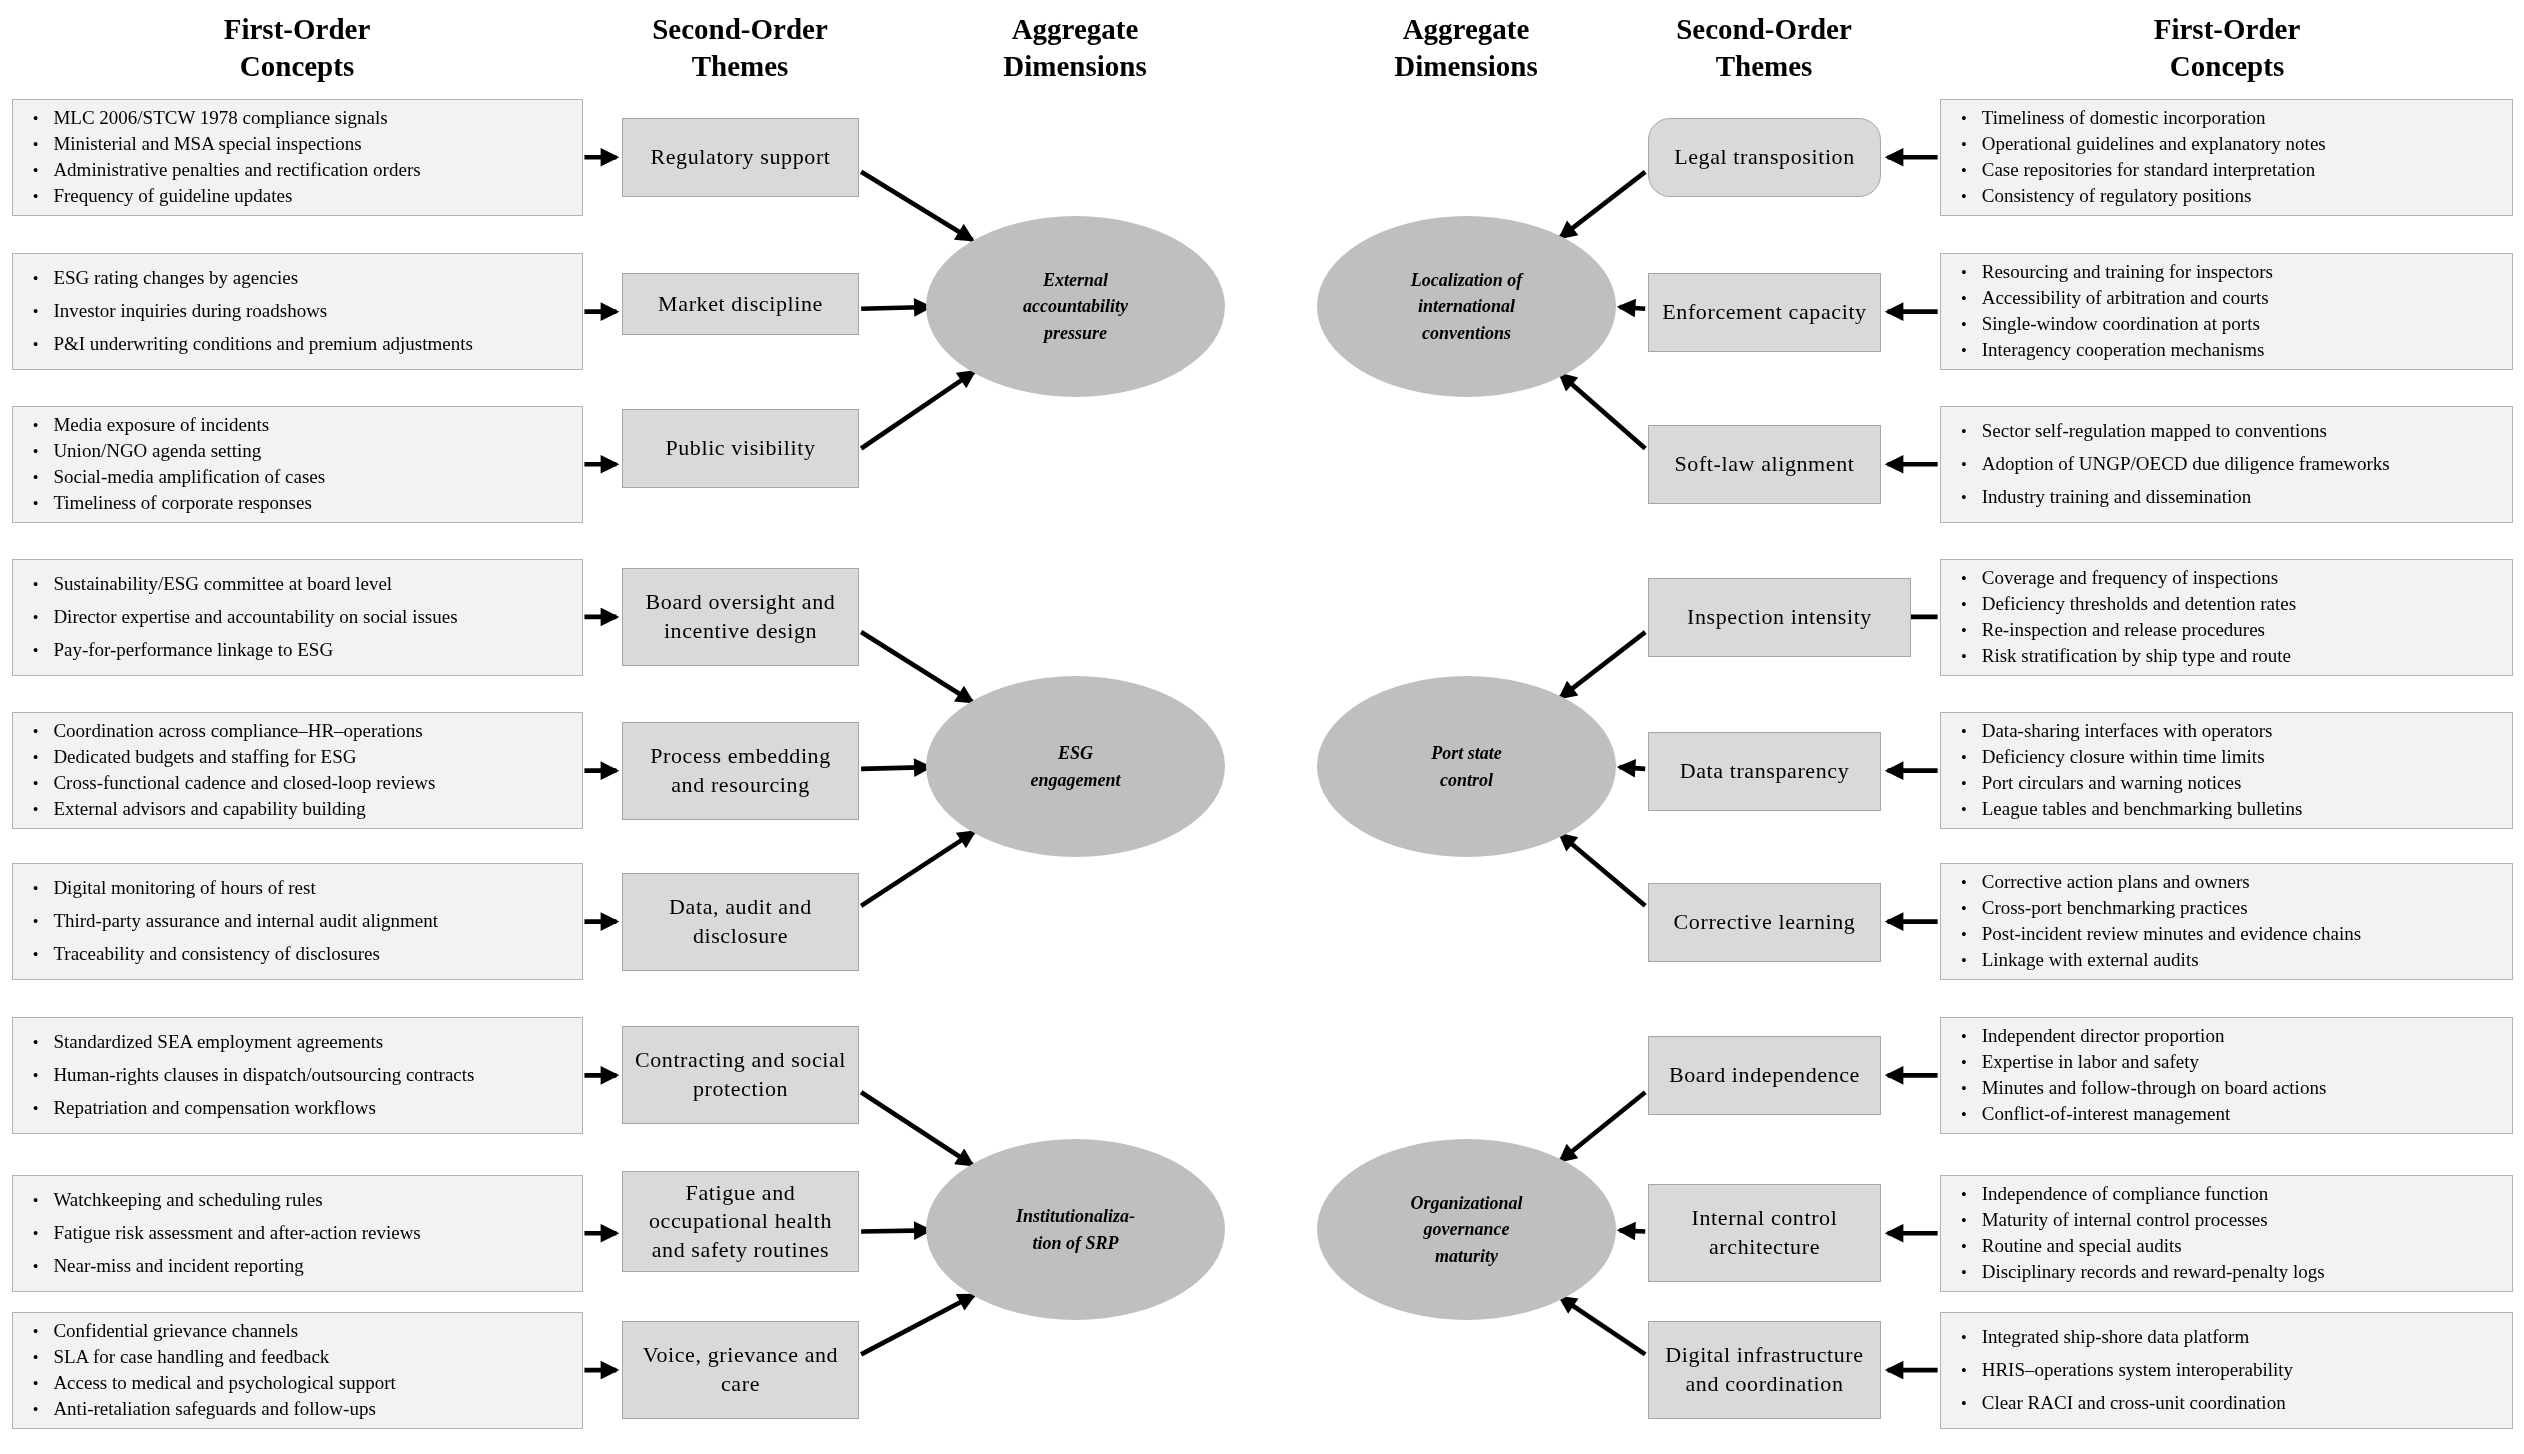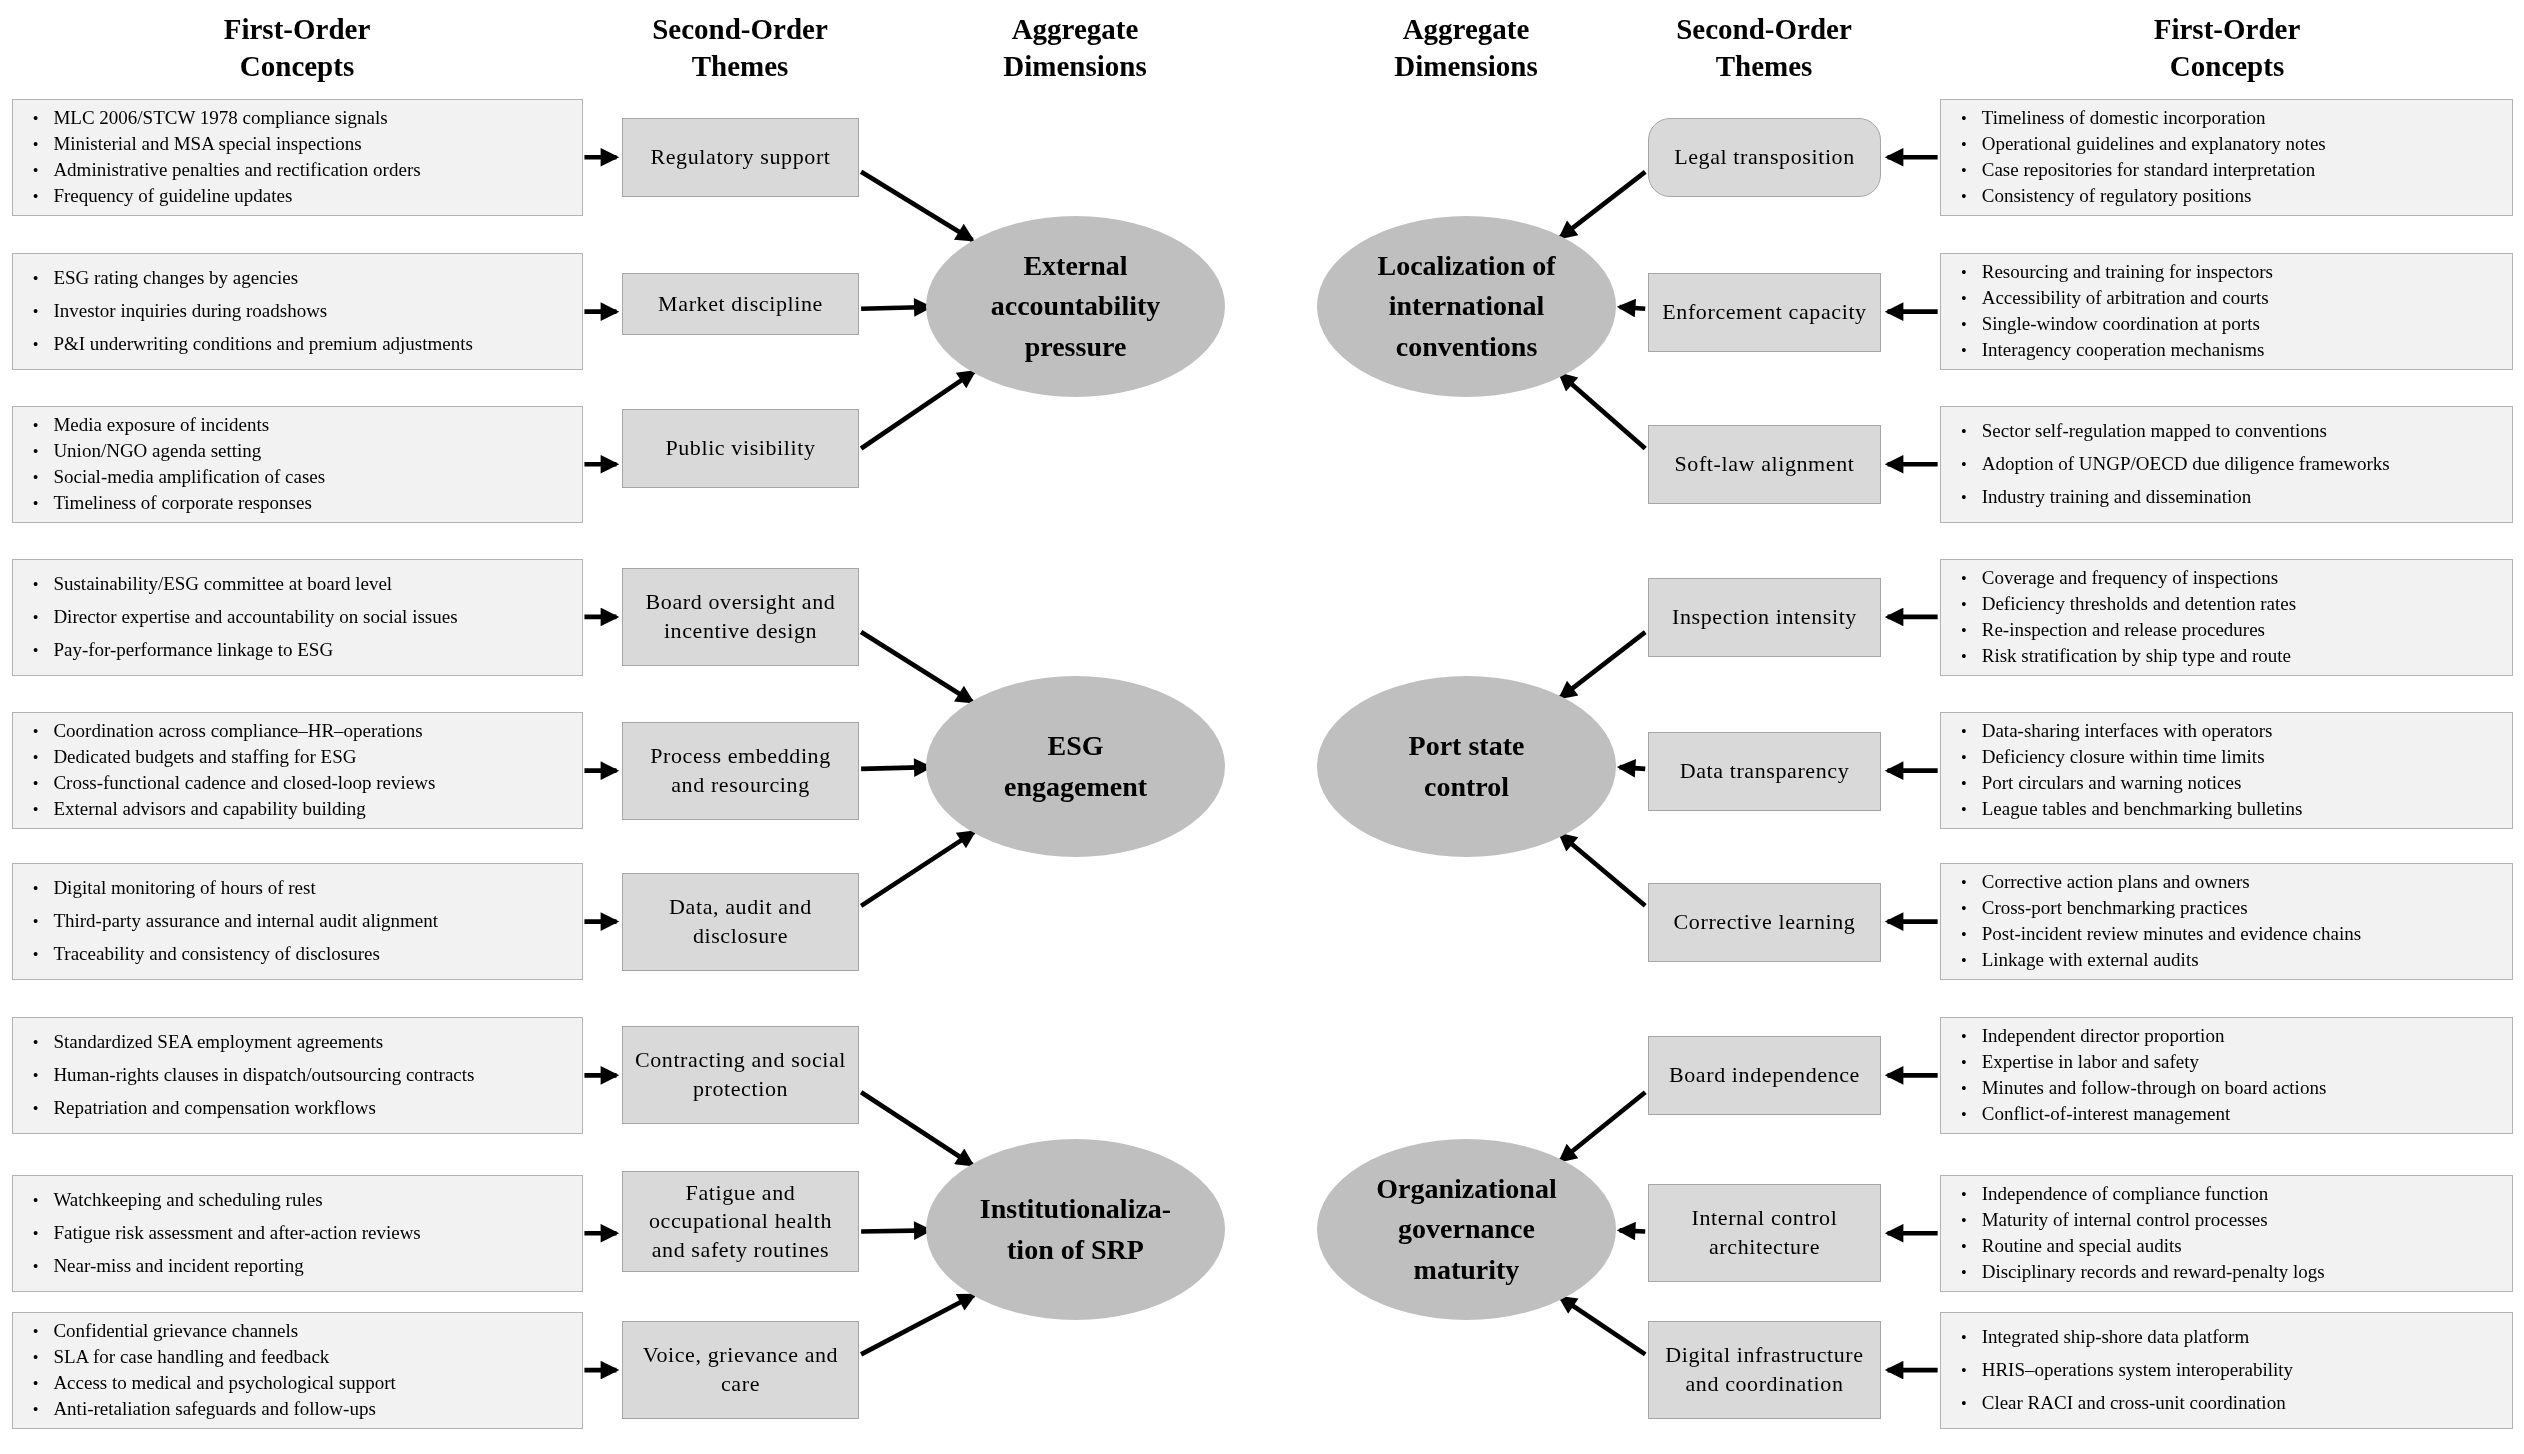--- a/index.html
+++ b/index.html
@@ -35,21 +35,21 @@
     border:1.7px solid var(--theme-box-border);box-sizing:border-box;
     display:flex;align-items:center;justify-content:center;text-align:center;
     font-size:22px;letter-spacing:0.6px;line-height:1.3;padding:3.5px 8.2px;
   }
   .ellipse{
     position:absolute;width:299px;height:181px;border-radius:50%;
     background:var(--ellipse-fill);
     display:flex;align-items:center;justify-content:center;text-align:center;
   }
   .ellipse .lbl{
-    font-weight:bold;font-size:28px;line-height:1.45;white-space:pre-line;
+    font-weight:bold;font-style:italic;font-size:18px;line-height:1.45;white-space:pre-line;
   }
   svg.arrows{position:absolute;left:0;top:0;pointer-events:none;}
   .arrow{stroke:var(--arrow);stroke-width:8;}
 </style>
 </head>
 <body>
 
 <svg class="arrows" width="2525" height="1454" viewBox="0 0 4334 2496">
   <defs>
     <marker id="ah" viewBox="0 0 10 10" refX="8.5" refY="5" markerWidth="4.5" markerHeight="4" orient="auto-start-reverse">
@@ -353,21 +353,21 @@
 
 <div class="theme-box" style="left:1648px;top:118px;width:233px;height:79px;border-radius:22px;">
     <span>Legal transposition</span>
   </div>
 <div class="theme-box" style="left:1648px;top:273px;width:233px;height:79px;">
     <span>Enforcement capacity</span>
   </div>
 <div class="theme-box" style="left:1648px;top:425px;width:233px;height:79px;">
     <span>Soft-law alignment</span>
   </div>
-<div class="theme-box" style="left:1648px;top:578px;width:233px;height:79px;">
+<div class="theme-box" style="left:1648px;top:578px;width:263px;height:79px;">
     <span>Inspection intensity</span>
   </div>
 <div class="theme-box" style="left:1648px;top:732px;width:233px;height:79px;">
     <span>Data transparency</span>
   </div>
 <div class="theme-box" style="left:1648px;top:883px;width:233px;height:79px;">
     <span>Corrective learning</span>
   </div>
 <div class="theme-box" style="left:1648px;top:1036px;width:233px;height:79px;">
     <span>Board independence</span>

